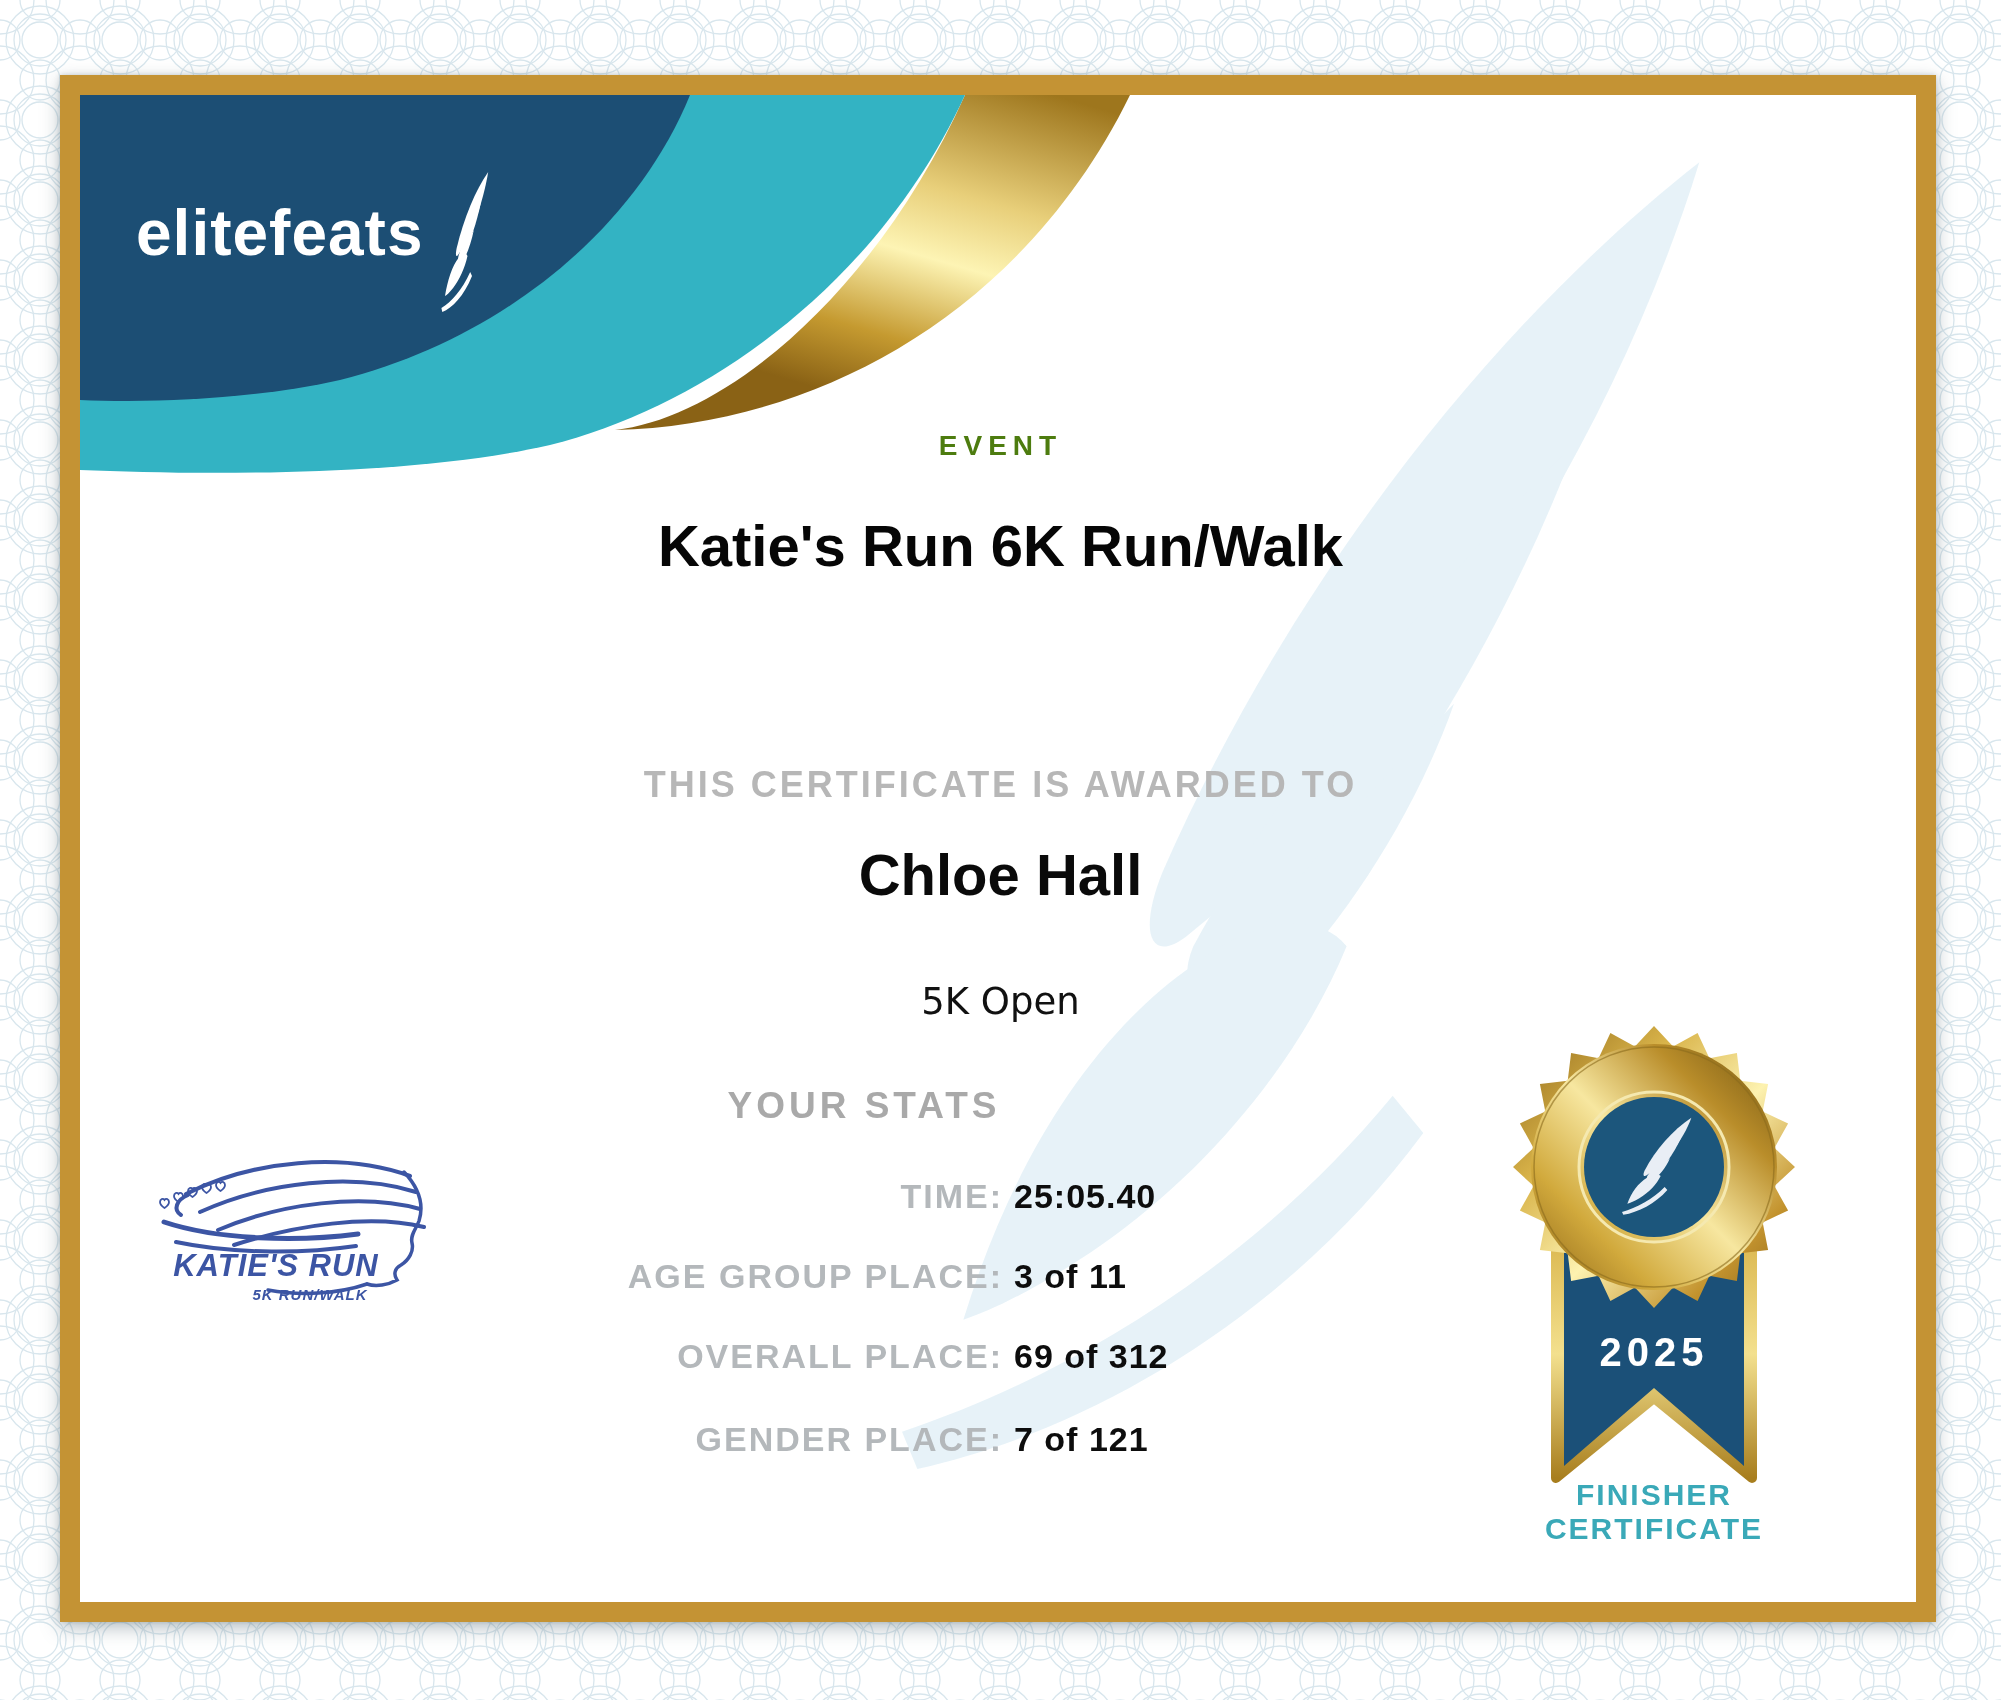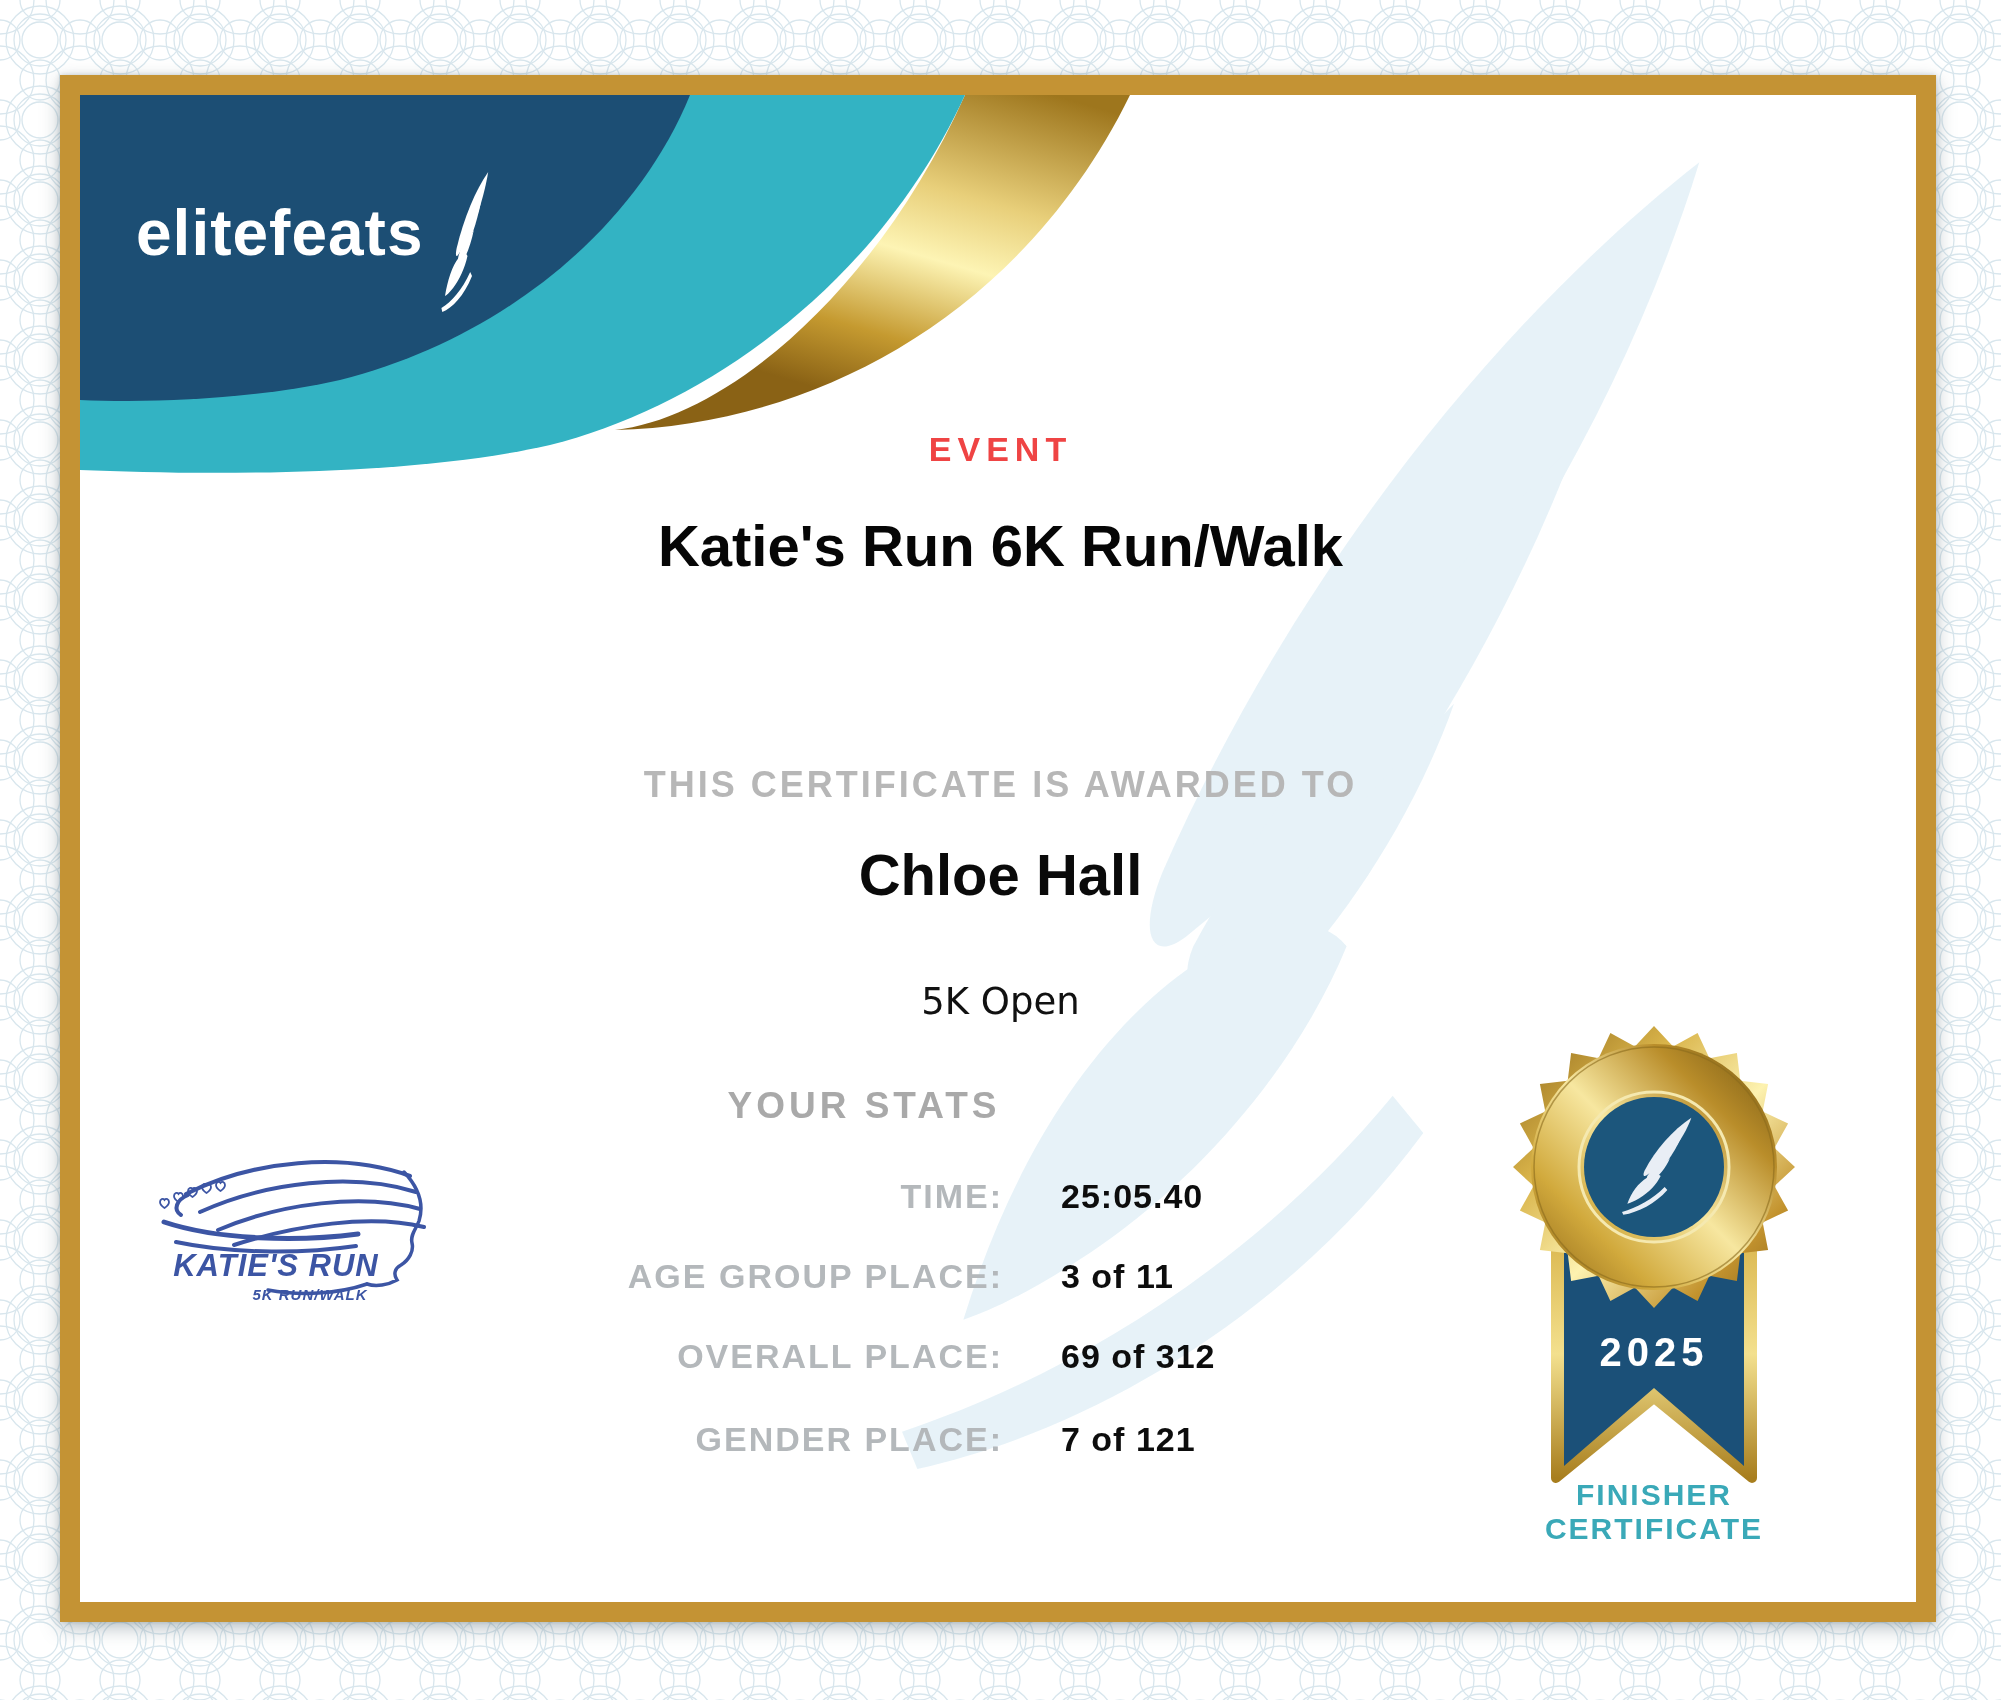--- a/index.html
+++ b/index.html
@@ -8,31 +8,31 @@
   .guilloche{position:absolute;left:0;top:0;z-index:0;}
   .frame{position:absolute;left:60px;top:75px;width:1876px;height:1547px;box-sizing:border-box;
          border:20px solid var(--gold,#c49334);background:#fff;z-index:1;
          box-shadow:0 6px 18px rgba(100,120,130,.45), 0 0 5px rgba(100,120,130,.3);}
   .decor{position:absolute;left:80px;top:95px;z-index:3;}
   .watermark{position:absolute;left:810px;top:125px;z-index:2;opacity:.95;}
   .brand{position:absolute;left:136px;top:196px;z-index:4;color:#fff;font-weight:bold;
          font-size:64px;letter-spacing:1px;}
   .brand-wing{position:absolute;left:436px;top:168px;z-index:4;}
   .ctext{position:absolute;left:0;width:2001px;text-align:center;z-index:4;}
-  .event-label{top:430px;font-size:34px;font-weight:bold;letter-spacing:6px;color:#ef4444;}
+  .event-label{top:430px;font-size:28px;font-weight:bold;letter-spacing:6px;color:#4d7c0f;}
   .event-name{top:512px;font-size:58px;font-weight:bold;color:#060606;}
   .awarded-label{top:764px;font-size:36px;font-weight:bold;letter-spacing:3px;color:#b7b7b7;}
   .awarded-name{top:841px;font-size:58px;font-weight:bold;color:#0a0a0a;}
   .division{top:980px;font-size:37px;color:#111;font-family:"DejaVu Sans",sans-serif;}
   .your-stats{position:absolute;left:664px;top:1085px;width:400px;text-align:center;z-index:4;
               font-size:37px;font-weight:bold;letter-spacing:4px;color:#a9a9a9;}
   .stat-row{position:absolute;z-index:4;height:44px;}
   .stat-label{position:absolute;left:208px;width:795px;text-align:right;
               font-size:34px;font-weight:bold;letter-spacing:2px;color:#b4b8bb;}
-  .stat-value{position:absolute;left:1061px;width:520px;text-align:left;
+  .stat-value{position:absolute;left:1014px;width:520px;text-align:left;
               font-size:34px;font-weight:bold;color:#0d0d0d;letter-spacing:1px;}
   .r1{top:1177px}.r2{top:1257px}.r3{top:1337px}.r4{top:1420px}
   .katie{position:absolute;left:148px;top:1148px;z-index:4;}
   .medal{position:absolute;left:1494px;top:1020px;z-index:4;}
   .finisher{position:absolute;left:1454px;top:1478px;width:400px;text-align:center;z-index:4;
             color:var(--finisher_teal,#3aa9b8);font-weight:bold;font-size:30px;letter-spacing:2px;line-height:34px;}
   svg text{font-family:"Liberation Sans",sans-serif;}
 </style>
 </head>
 <body>

